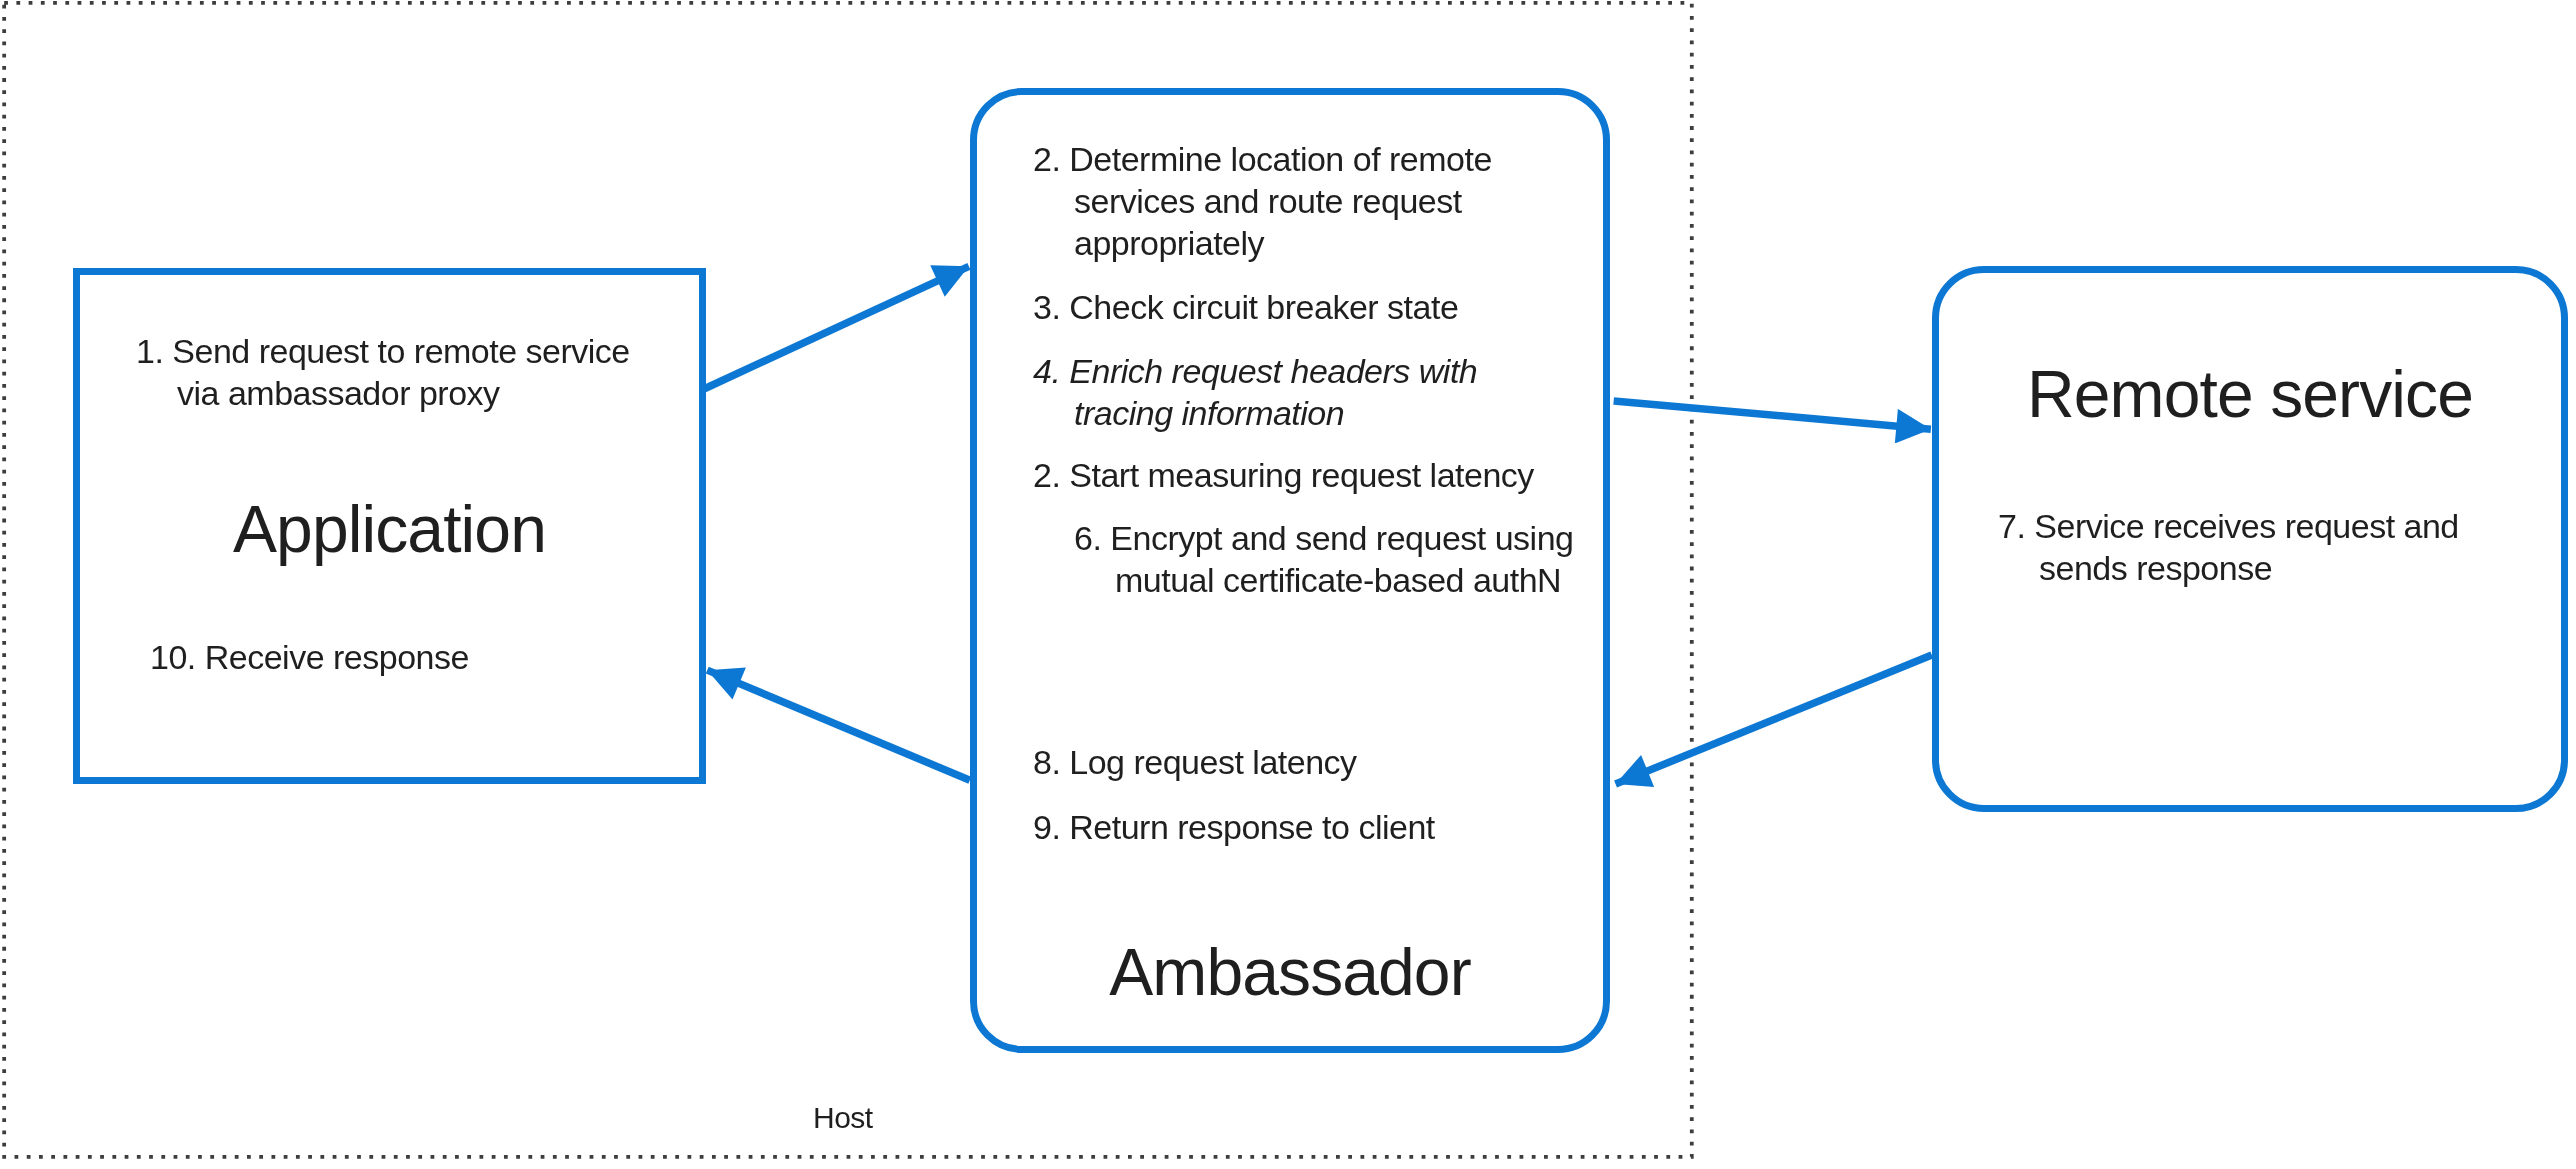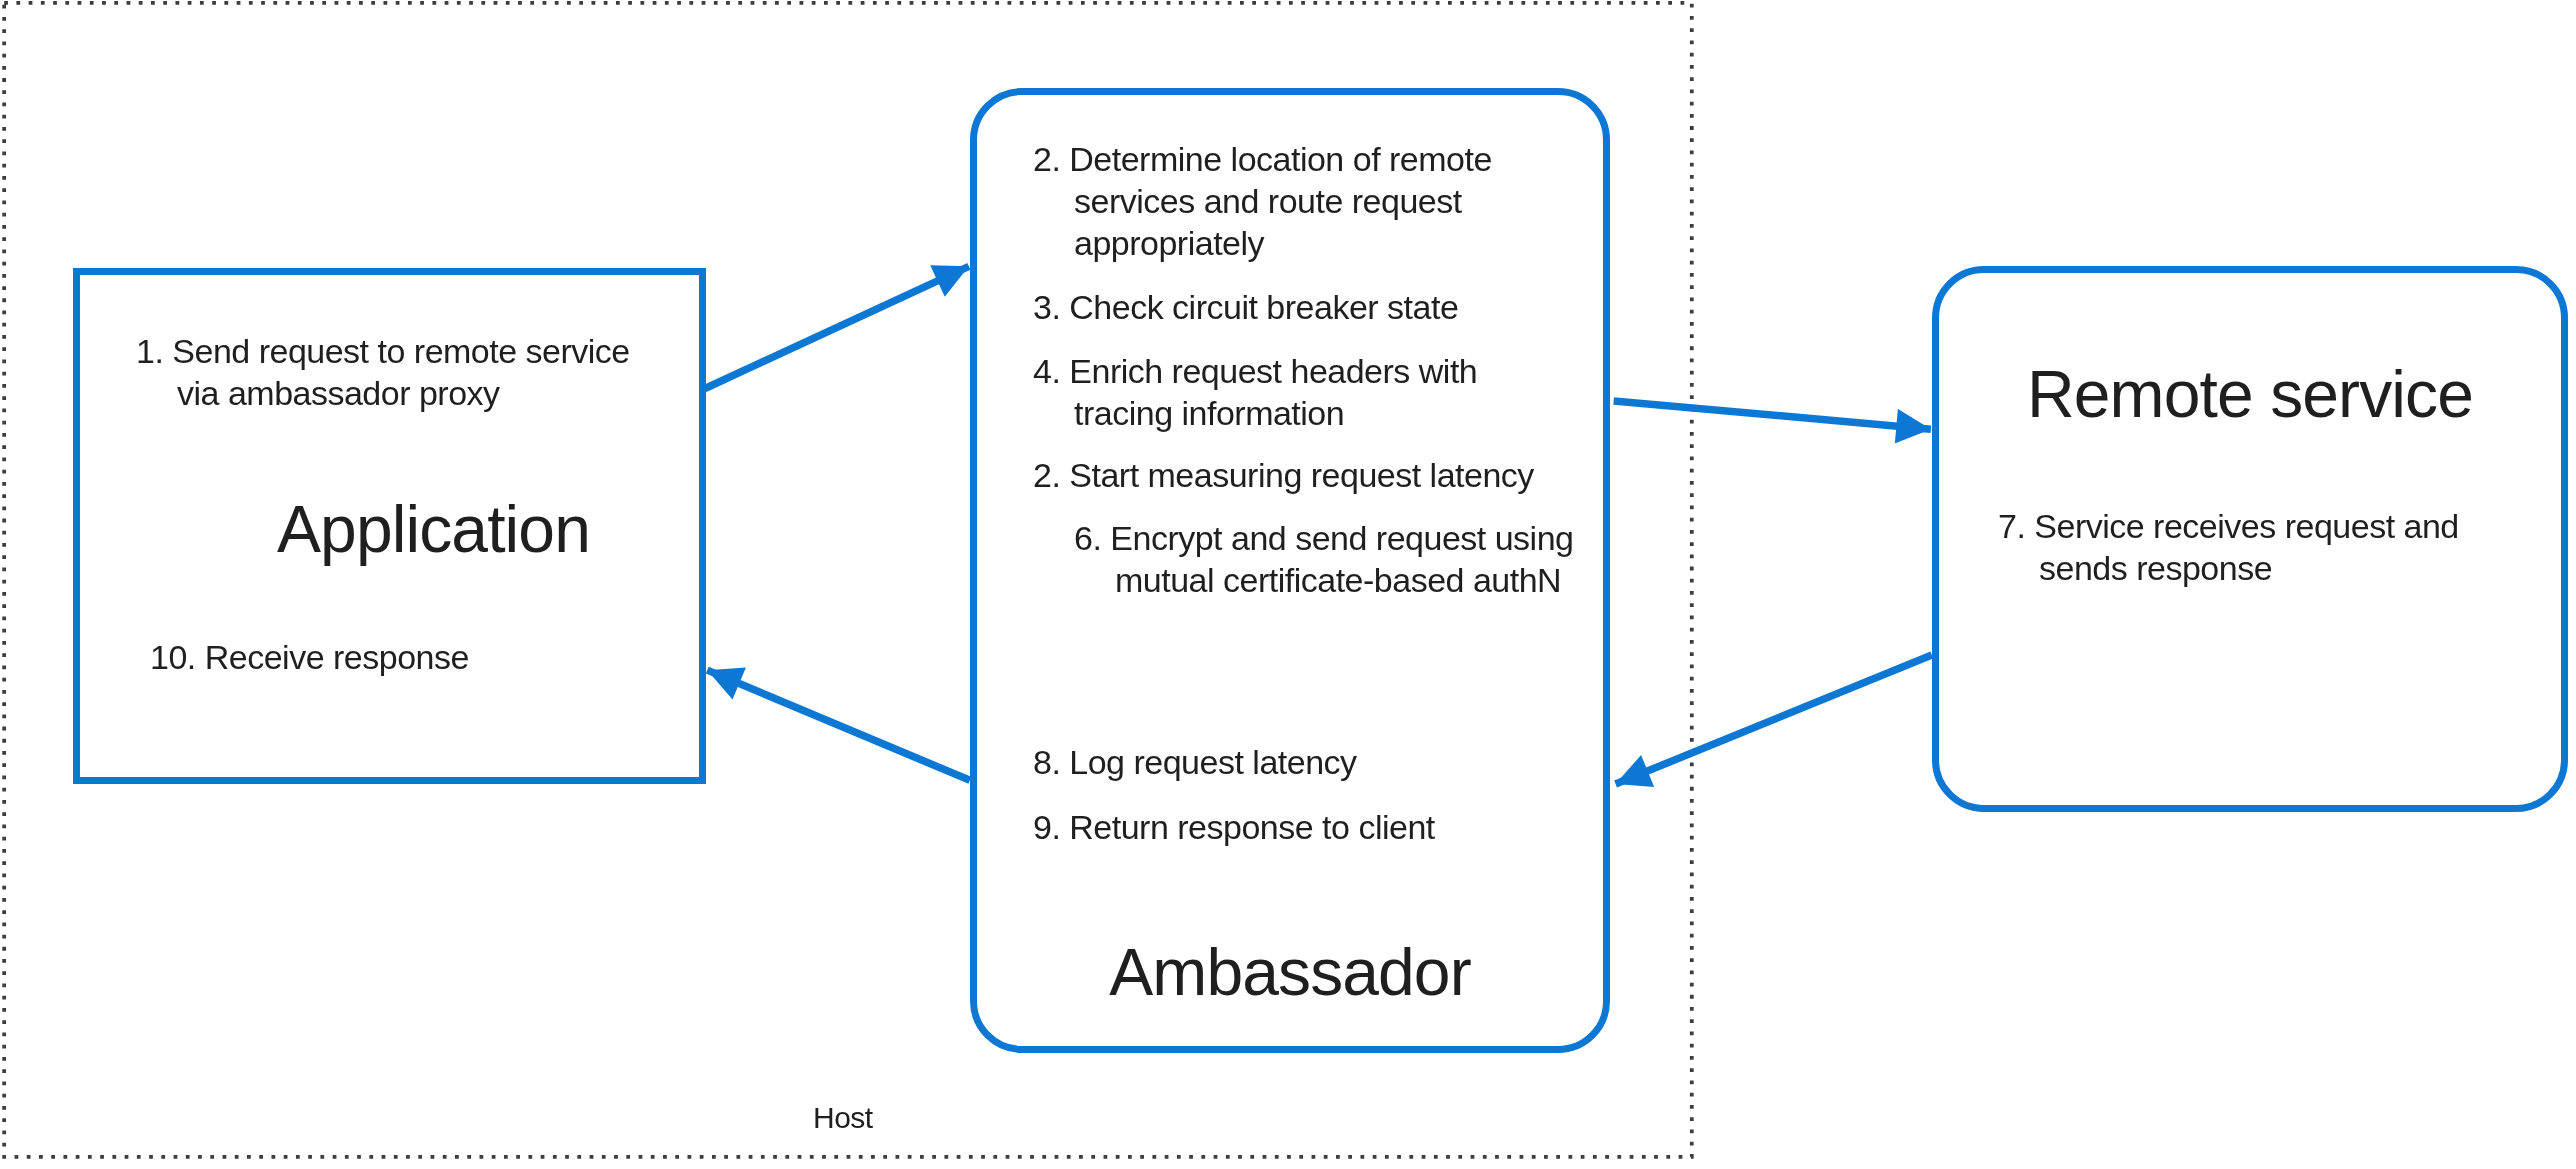--- a/index.html
+++ b/index.html
@@ -60,27 +60,27 @@
     left: 0;
     width: 100%;
     text-align: center;
     font-size: 66px;
     line-height: 77px;
     letter-spacing: -0.9px;
     white-space: nowrap;
   }
   
   .app-step1  { left: 56px;  top: 55px;  }
-  .app-title  { top: 216px; margin-left: 44px; }
+  .app-title  { top: 216px; }
   .app-step10 { left: 70px;  top: 361px; }
   
   .amb-step { left: 56px; }
   .amb-step2 { top: 43px;  }
   .amb-step3 { top: 191px; }
-  .amb-step4 { top: 255px; }
+  .amb-step4 { top: 255px; font-style: italic; }
   .amb-step5 { top: 359px; }
   .amb-step6 { top: 422px; margin-left: 41px; }
   .amb-step8 { top: 646px; }
   .amb-step9 { top: 711px; }
   .amb-title { top: 839px; }
   
   .rem-title { top: 83px; }
   .rem-step7 { left: 59px; top: 232px; }
   
   .host-label {

